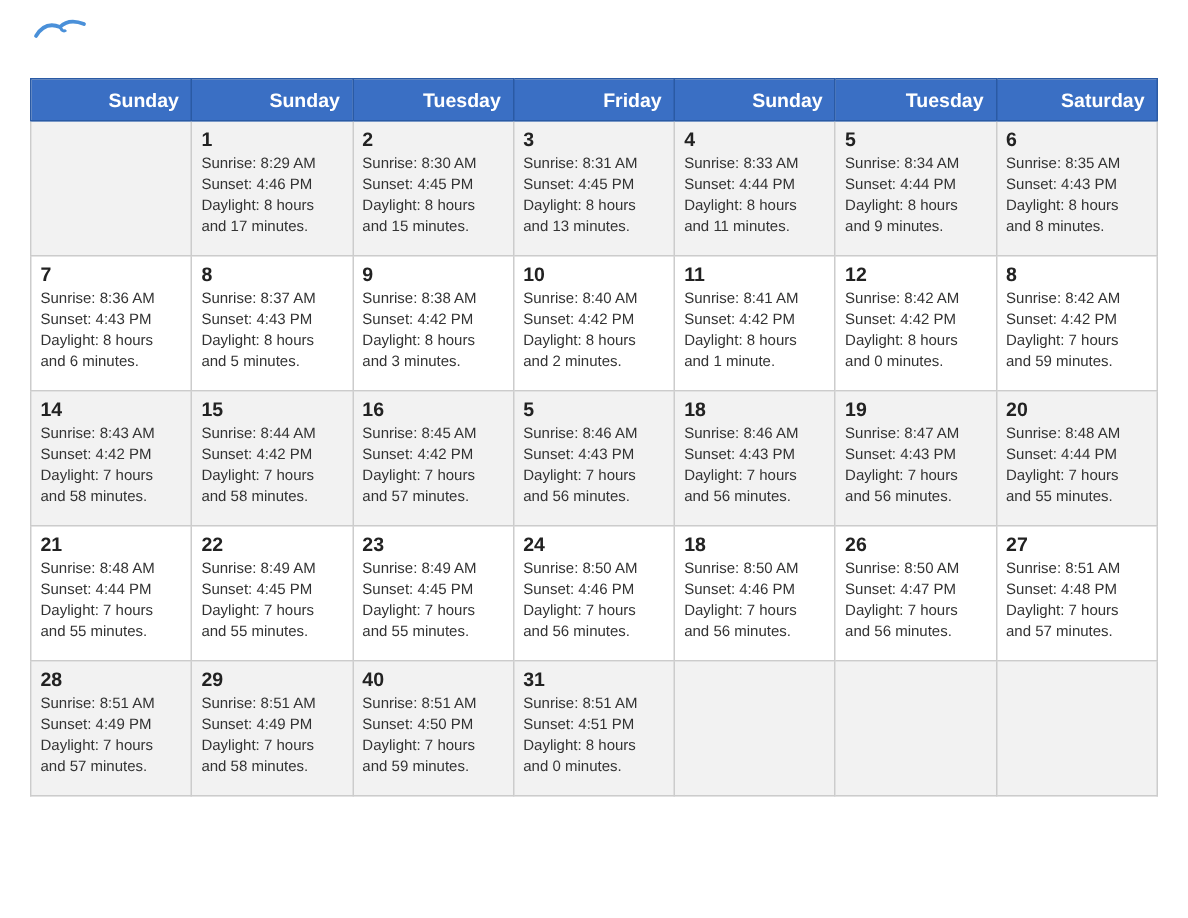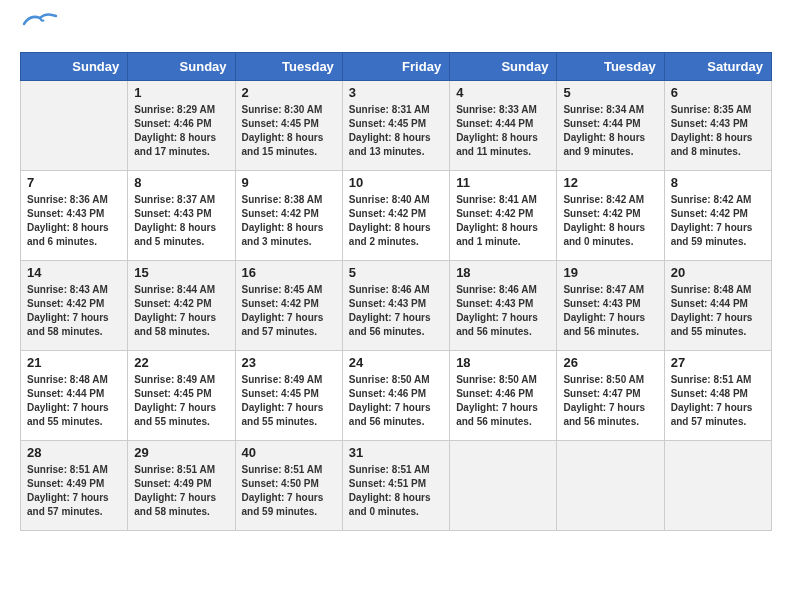--- a/index.html
+++ b/index.html
@@ -73,21 +73,20 @@
     .day-num {
       font-size: 13px;
       font-weight: bold;
       color: #222;
       margin-bottom: 3px;
     }
     .day-info {
       font-size: 10px;
       color: #333;
       line-height: 1.4;
-      font-weight: bold;
     }
     .row-shade td {
       background-color: #f2f2f2;
     }
     .row-shade td.empty {
       background-color: #f2f2f2;
     }
   </style>
 </head>
 <body>

